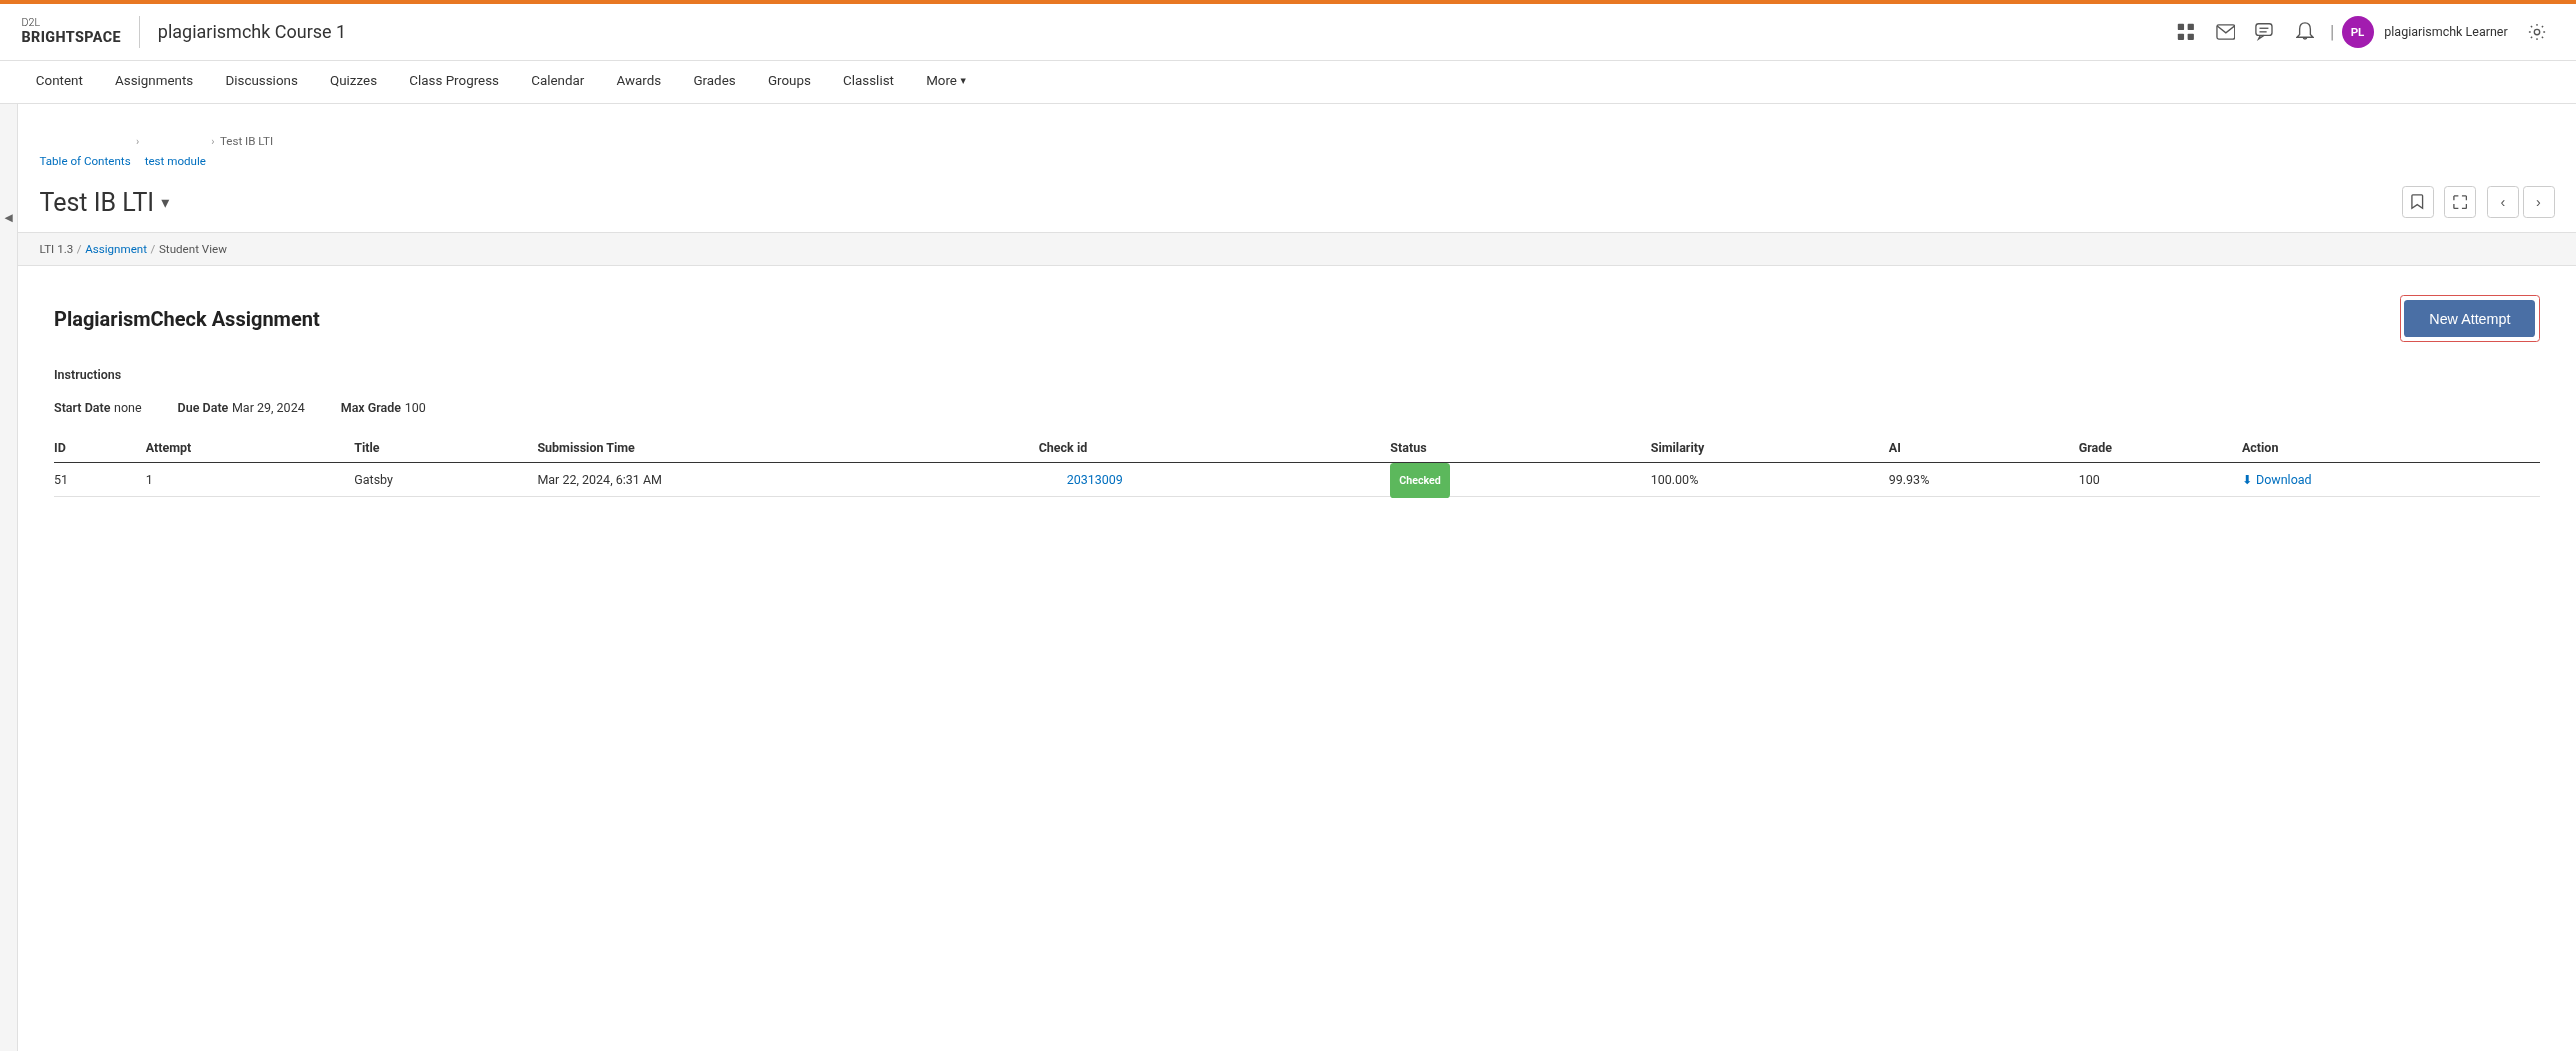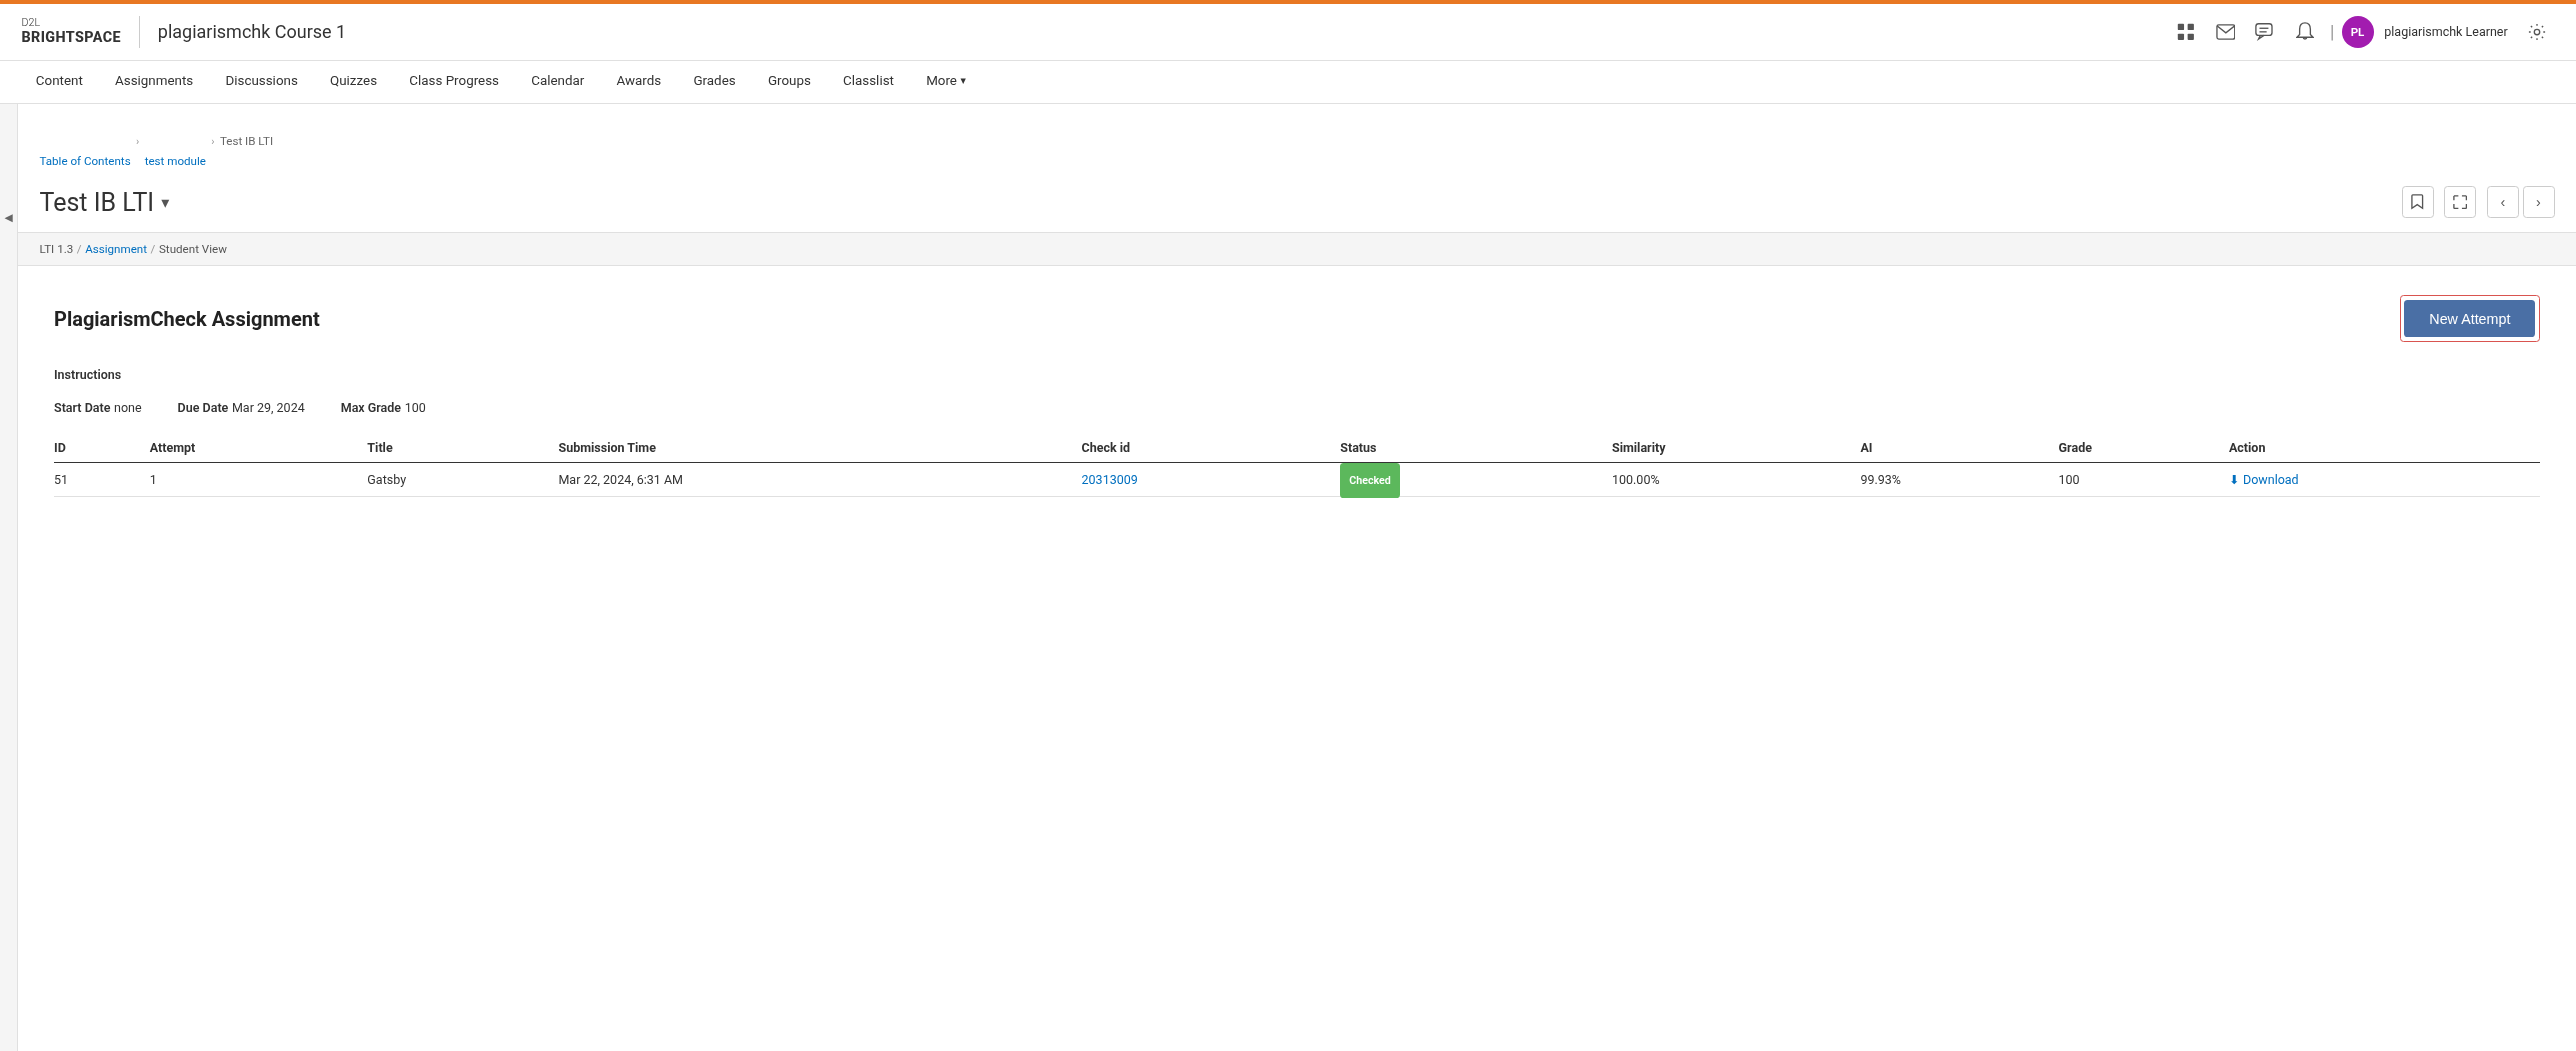--- a/index.html
+++ b/index.html
@@ -288,21 +288,21 @@
       padding: 7.2px 10.7px 7.2px 0;
       font-weight: 700;
       color: #333;
       border-bottom: 1.8px solid #333;
     }
     .submissions-table td {
       padding: 9px 10.7px 9px 0;
       color: #333;
       border-bottom: 0.9px solid #e0e0e0;
     }
-    .table-link { color: #006fbf; text-decoration: none; }
+    .table-link { color: #006fbf; text-decoration: none; margin-left: 28px; }
     .status-badge {
       background: #5cb85c;
       color: #fff;
       padding: 11px 9px;
       border-radius: 3.6px;
       font-size: 10.7px;
       font-weight: 600;
     }
     .download-link {
       color: #006fbf;

